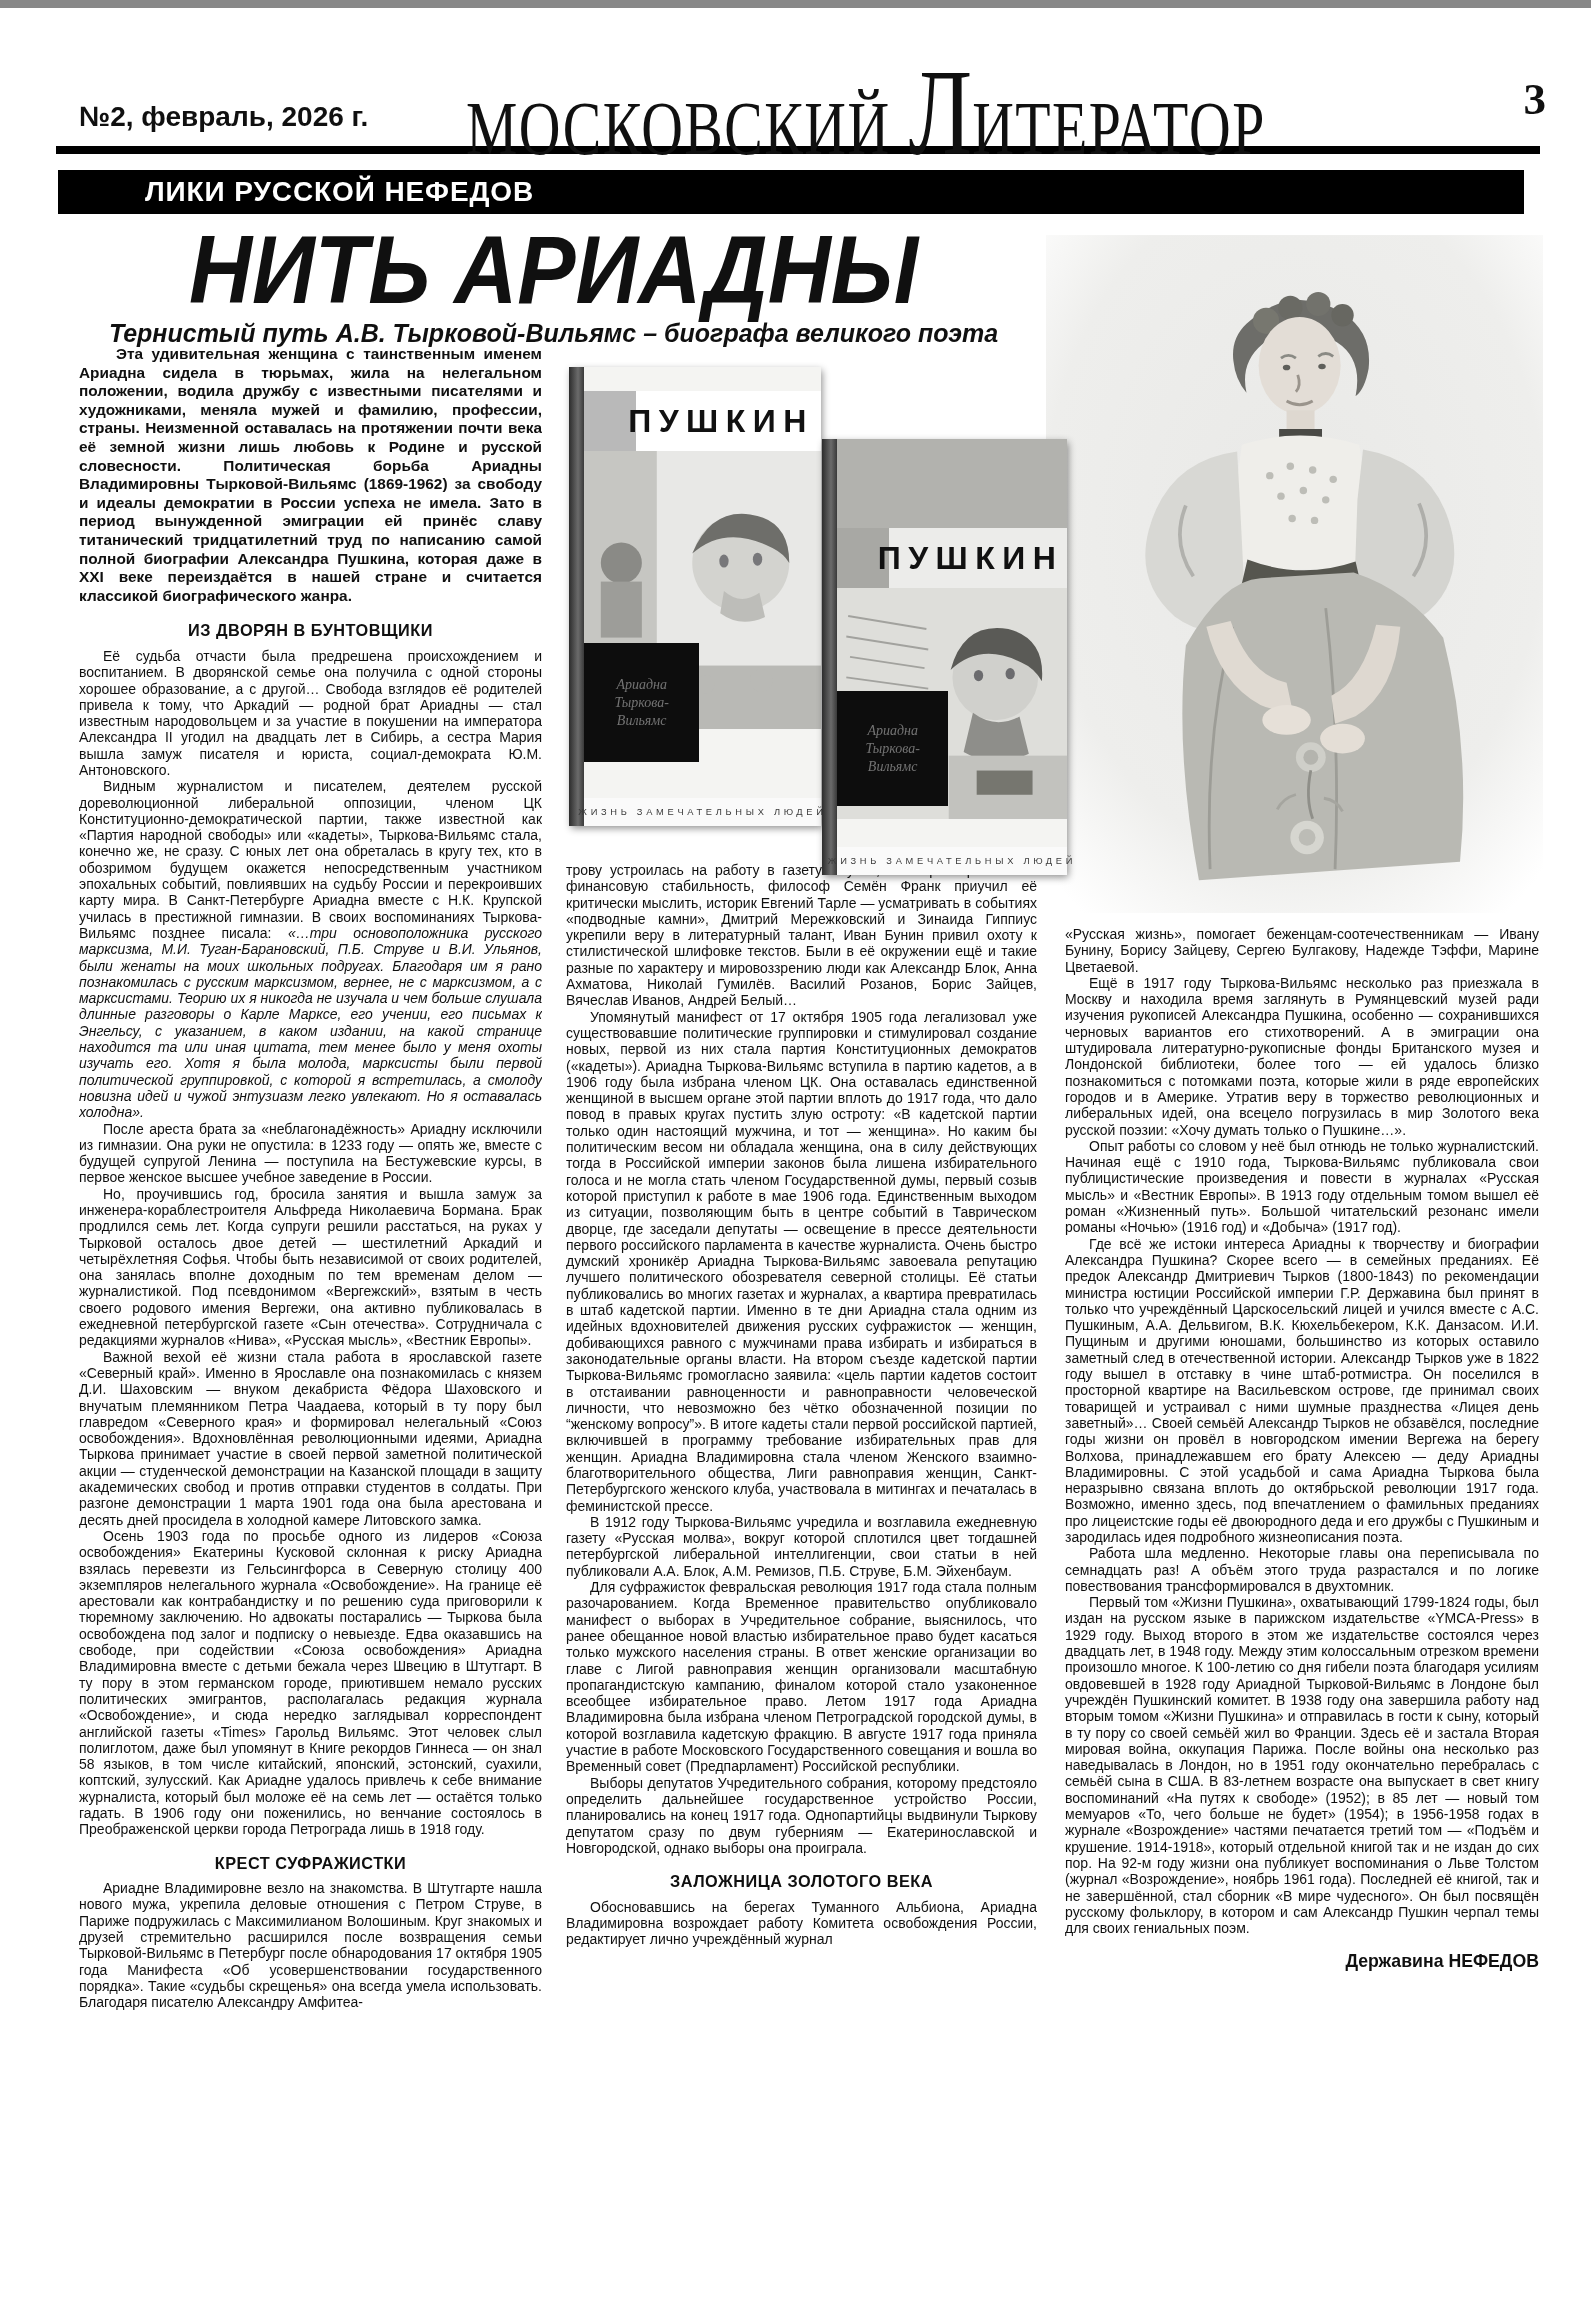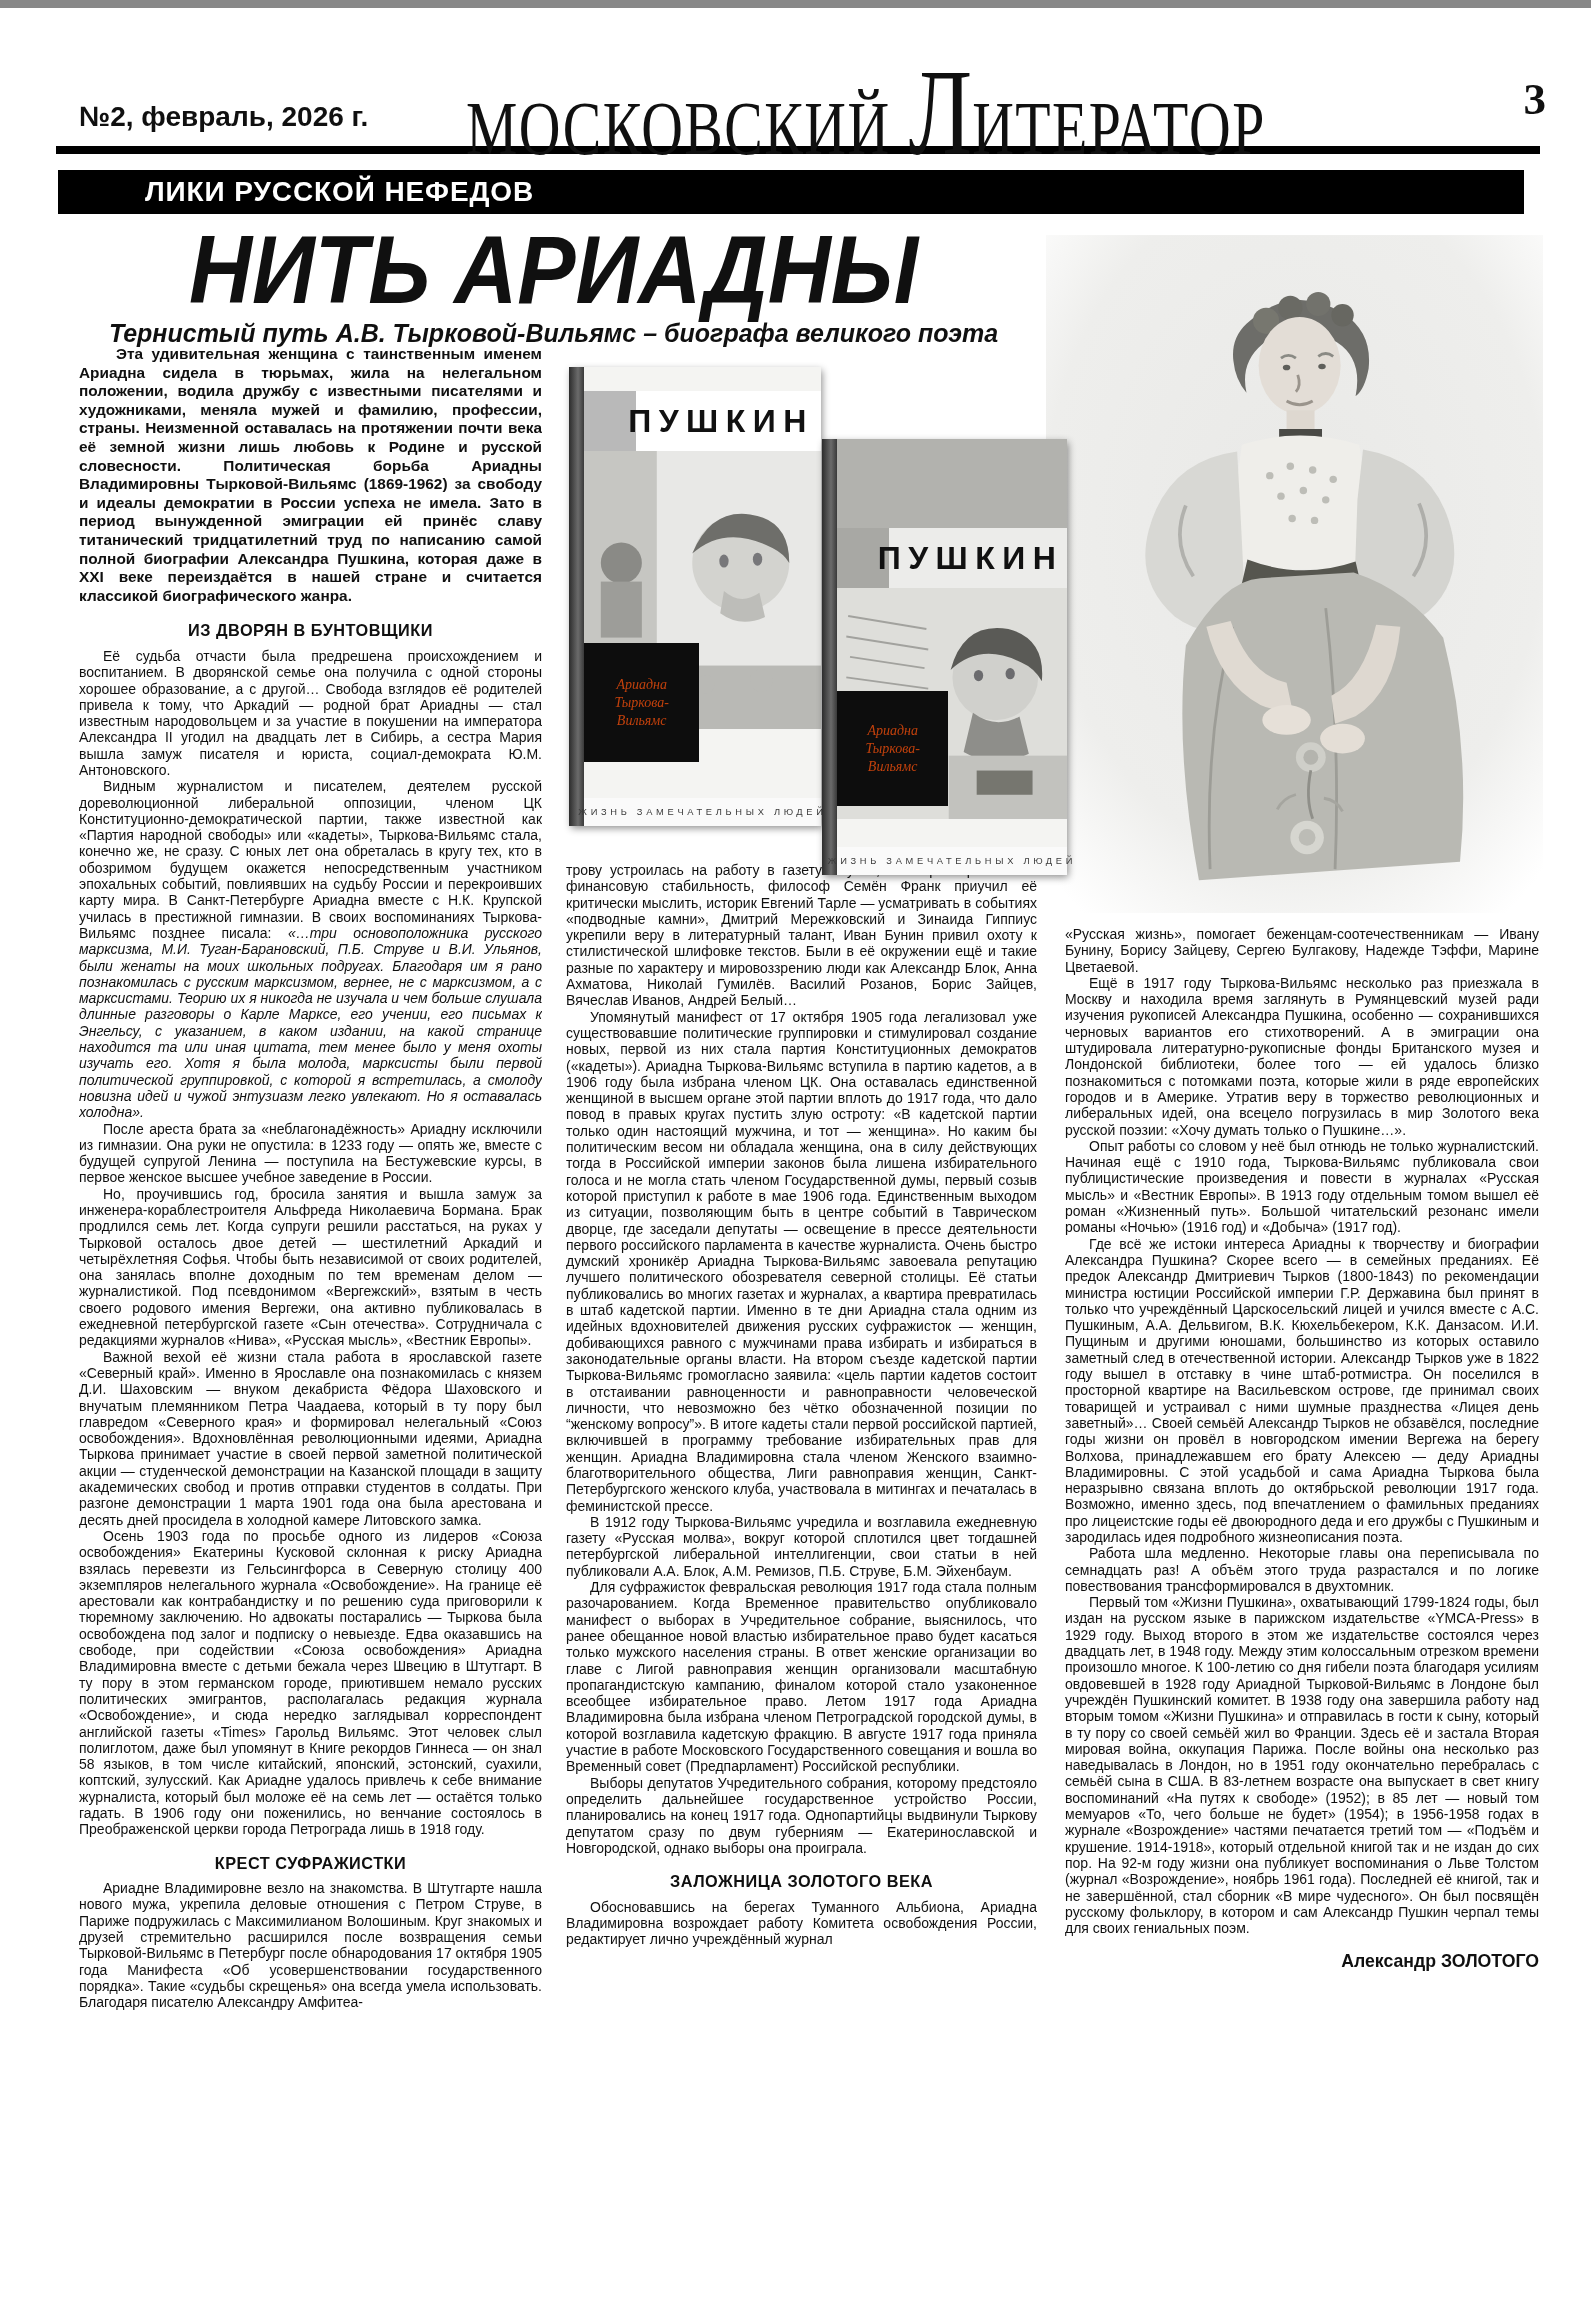--- a/index.html
+++ b/index.html
@@ -40,21 +40,21 @@
   .cover{position:absolute;background:#f4f4f2;box-shadow:1.9px 2.8px 7.5px rgba(0,0,0,.45);}
   #cover1{left:569px;top:359px;width:252px;height:459px;}
   #cover2{left:822px;top:431px;width:245px;height:436px;z-index:2;}
   .cover .spine{position:absolute;left:0;top:0;bottom:0;width:15px;
     background:linear-gradient(90deg,#2c2c2c,#6b6b6b 60%,#3a3a3a);}
   .cover .titleband{position:absolute;left:15px;right:0;height:60px;background:#fff;
     display:flex;align-items:center;justify-content:center;}
   .cover .titleband .greyblock{position:absolute;left:0;top:0;bottom:0;width:52px;background:#b9b9b9;}
   .cover .title{font-size:32px;font-weight:bold;letter-spacing:7.5px;color:#111;z-index:1;margin-left:37px;}
   .cover .art{position:absolute;left:15px;right:0;background:#e3e3e1;overflow:hidden;}
-  .cover .authorbox{position:absolute;background:#0d0d0d;color:#c2410c;
+  .cover .authorbox{position:absolute;background:#0d0d0d;color:#737373;
     font-family:"Liberation Serif",serif;font-style:italic;font-size:14px;line-height:17.7px;
     text-align:center;display:flex;align-items:center;justify-content:center;padding:3.7px;}
   .cover .series{position:absolute;left:15px;right:0;bottom:0;height:28px;background:#fafafa;
     font-size:9.3px;letter-spacing:3.7px;color:#3b3b3b;display:flex;align-items:center;justify-content:center;white-space:nowrap;}
   
   #photo{position:absolute;left:1046px;top:227px;width:497px;height:678px;}
   
   [data-interactable]{outline:none;}
 </style>
 </head>
@@ -229,17 +229,17 @@
       <h3 data-interactable="false">ЗАЛОЖНИЦА ЗОЛОТОГО ВЕКА</h3>
       <p data-interactable="false"><span>Обосновавшись на берегах Туманного Альбиона, Ариадна Владимировна возрождает работу Комитета освобождения России, редактирует лично учреждённый журнал</span></p>
     </div>
   <div class="col" id="col3" data-interactable="false">
       <p class="noindent" data-interactable="false"><span>«Русская жизнь», помогает беженцам-соотечественникам — Ивану Бунину, Борису Зайцеву, Сергею Булгакову, Надежде Тэффи, Марине Цветаевой.</span></p>
       <p data-interactable="false"><span>Ещё в 1917 году Тыркова-Вильямс несколько раз приезжала в Москву и находила время заглянуть в Румянцевский музей ради изучения рукописей Александра Пушкина, особенно — сохранившихся черновых вариантов его стихотворений. А в эмиграции она штудировала литературно-рукописные фонды Британского музея и Лондонской библиотеки, более того — ей удалось близко познакомиться с потомками поэта, которые жили в ряде европейских городов и в Америке. Утратив веру в торжество революционных и либеральных идей, она всецело погрузилась в мир Золотого века русской поэзии: «Хочу думать только о Пушкине…».</span></p>
       <p data-interactable="false"><span>Опыт работы со словом у неё был отнюдь не только журналистский. Начиная ещё с 1910 года, Тыркова-Вильямс публиковала свои публицистические произведения и повести в журналах «Русская мысль» и «Вестник Европы». В 1913 году отдельным томом вышел её роман «Жизненный путь». Большой читательский резонанс имели романы «Ночью» (1916 год) и «Добыча» (1917 год).</span></p>
       <p data-interactable="false"><span>Где всё же истоки интереса Ариадны к творчеству и биографии Александра Пушкина? Скорее всего — в семейных преданиях. Её предок Александр Дмитриевич Тырков (1800-1843) по рекомендации министра юстиции Российской империи Г.Р. Державина был принят в только что учреждённый Царскосельский лицей и учился вместе с А.С. Пушкиным, А.А. Дельвигом, В.К. Кюхельбекером, К.К. Данзасом. И.И. Пущиным и другими юношами, большинство из которых оставило заметный след в отечественной истории. Александр Тырков уже в 1822 году вышел в отставку в чине штаб-ротмистра. Он поселился в просторной квартире на Васильевском острове, где принимал своих товарищей и устраивал с ними шумные празднества «Лицея день заветный»… Своей семьёй Александр Тырков не обзавёлся, последние годы жизни он провёл в новгородском имении Вергежа на берегу Волхова, принадлежавшем его брату Алексею — деду Ариадны Владимировны. С этой усадьбой и сама Ариадна Тыркова была неразрывно связана вплоть до октябрьской революции 1917 года. Возможно, именно здесь, под впечатлением о фамильных преданиях про лицеистские годы её двоюродного деда и его дружбы с Пушкиным и зародилась идея подробного жизнеописания поэта.</span></p>
       <p data-interactable="false"><span>Работа шла медленно. Некоторые главы она переписывала по семнадцать раз! А объём этого труда разрастался и по логике повествования трансформировался в двухтомник.</span></p>
       <p data-interactable="false"><span>Первый том «Жизни Пушкина», охватывающий 1799-1824 годы, был издан на русском языке в парижском издательстве «YMCA-Press» в 1929 году. Выход второго в этом же издательстве состоялся через двадцать лет, в 1948 году. Между этим колоссальным отрезком времени произошло многое. К 100-летию со дня гибели поэта благодаря усилиям овдовевшей в 1928 году Ариадной Тырковой-Вильямс в Лондоне был учреждён Пушкинский комитет. В 1938 году она завершила работу над вторым томом «Жизни Пушкина» и отправилась в гости к сыну, который в ту пору со своей семьёй жил во Франции. Здесь её и застала Вторая мировая война, оккупация Парижа. После войны она несколько раз наведывалась в Лондон, но в 1951 году окончательно перебралась с семьёй сына в США. В 83-летнем возрасте она выпускает в свет книгу воспоминаний «На путях к свободе» (1952); в 85 лет — новый том мемуаров «То, чего больше не будет» (1954); в 1956-1958 годах в журнале «Возрождение» частями печатается третий том — «Подъём и крушение. 1914-1918», который отдельной книгой так и не издан до сих пор. На 92-м году жизни она публикует воспоминания о Льве Толстом (журнал «Возрождение», ноябрь 1961 года). Последней её книгой, так и не завершённой, стал сборник «В мире чудесного». Он был посвящён русскому фольклору, в котором и сам Александр Пушкин черпал темы для своих гениальных поэм.</span></p>
-      <div class="byline" data-interactable="false">Александр ЗОЛОТОГО</div>
+      <div class="byline" data-interactable="false">Державина НЕФЕДОВ</div>
     </div>
 
 </div>
 
 
 </body></html>

